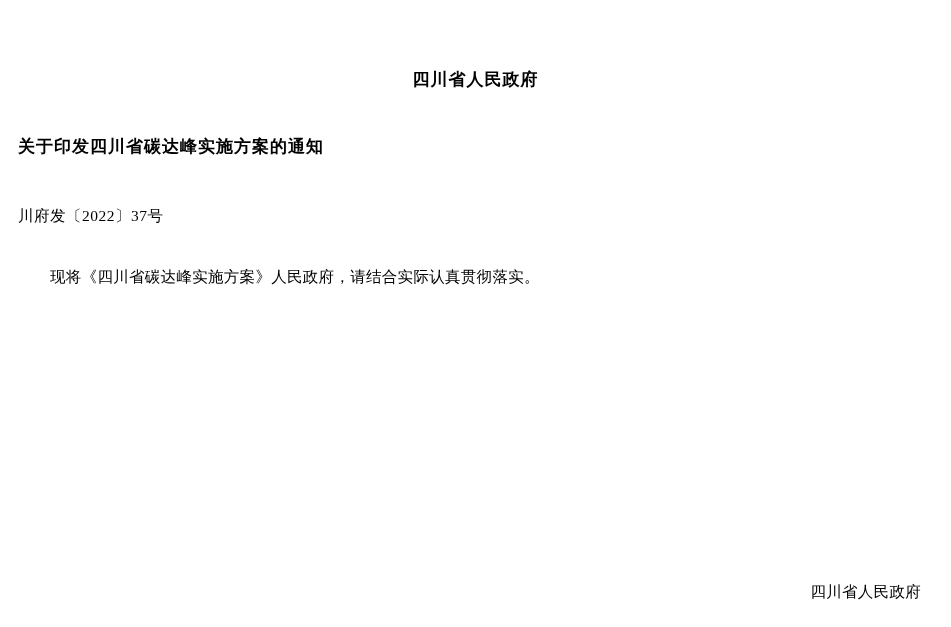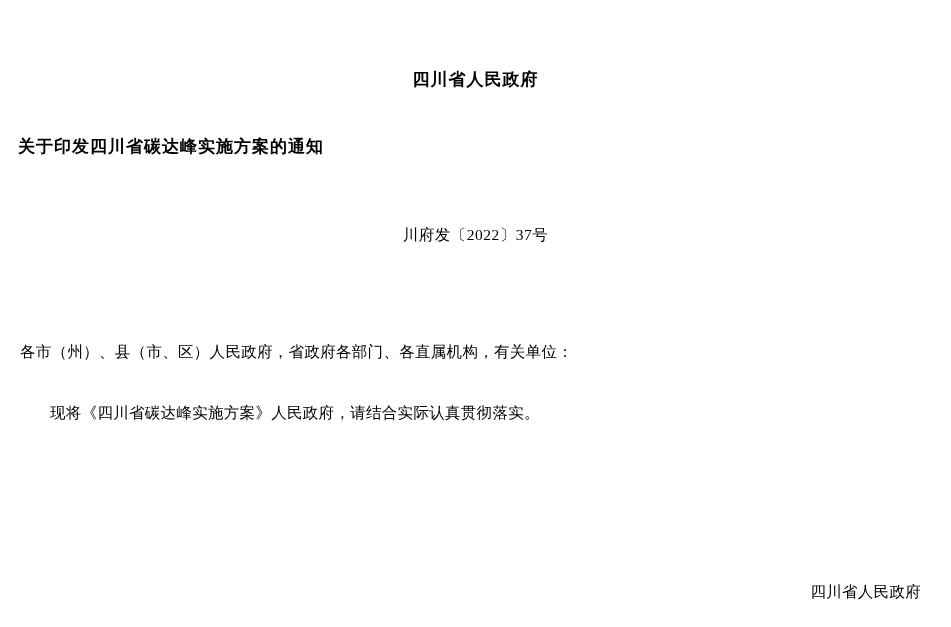--- a/index.html
+++ b/index.html
@@ -30,24 +30,24 @@
     margin-top: 68px;
   }
   .doc-subtitle {
     text-align: left;
     font-weight: bold;
     font-size: 17px;
     letter-spacing: 1px;
     margin-top: 44px;
   }
   .doc-number {
-    text-align: center;
+    text-align: left;
     font-size: 15.5px;
     letter-spacing: 0.5px;
-    margin-top: 67px;
+    margin-top: 48px;
   }
   .salutation {
     font-size: 15.5px;
     letter-spacing: 0.3px;
     margin-top: 96px;
     margin-left: 2px;
   }
   .body-para {
     font-size: 15.5px;
     letter-spacing: 0.3px;
@@ -66,19 +66,18 @@
 <body>
 
 <div class="page">
 
   <div class="doc-title">四川省人民政府</div>
 
   <div class="doc-subtitle">关于印发四川省碳达峰实施方案的通知</div>
 
   <div class="doc-number">川府发〔2022〕37号</div>
 
-  <div class="salutation">各市（州）、县（市、区）人民政府，省政府各部门、各直属机构，有关单位：</div>
 
   <div class="body-para">现将《四川省碳达峰实施方案》人民政府，请结合实际认真贯彻落实。</div>
 
   <div class="signature">四川省人民政府</div>
 
 </div>
 
 </body></html>

